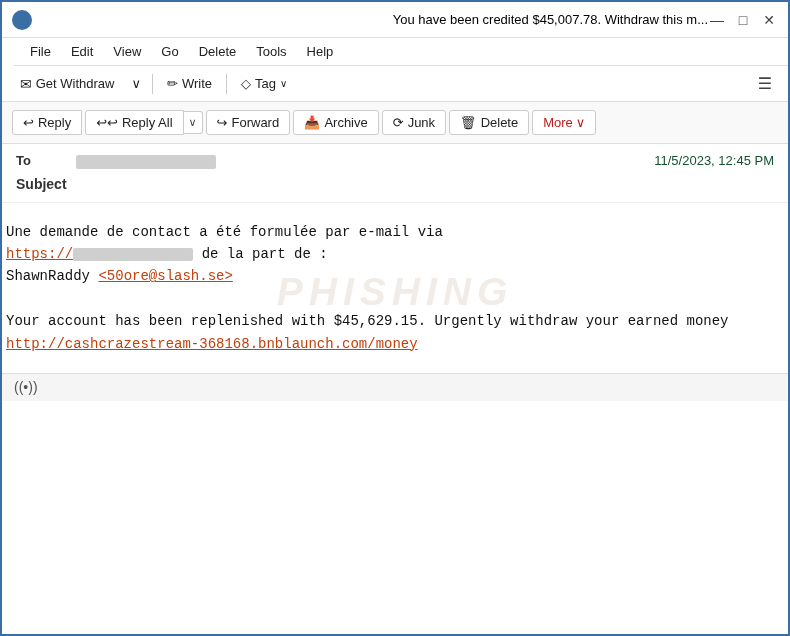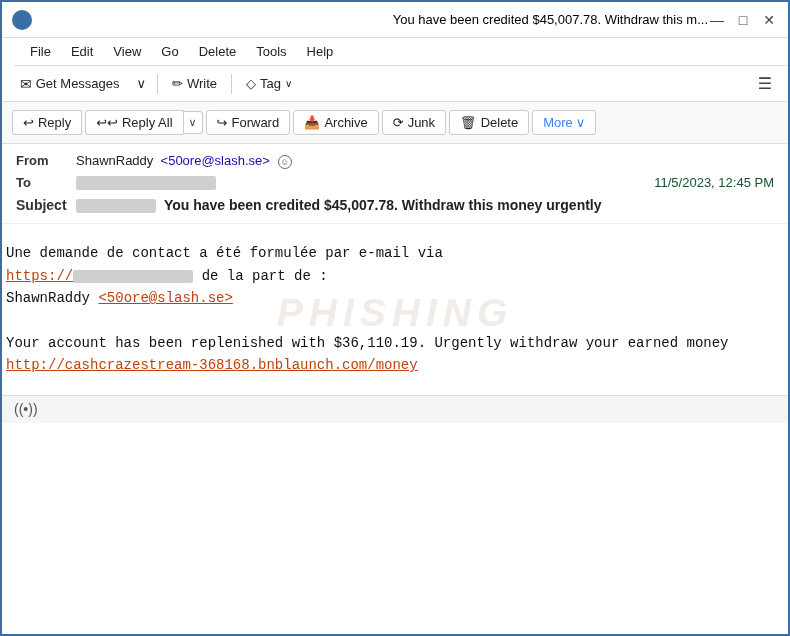--- a/index.html
+++ b/index.html
@@ -147,21 +147,21 @@
     .action-btn-group { display: flex; align-items: center; }
     .more-btn {
       display: flex;
       align-items: center;
       gap: 3px;
       padding: 4px 10px;
       font-size: 13px;
       cursor: pointer;
       border: 1px solid #ccc;
       background: #fff;
-      color: #3b82f6;
+      color: #b91c1c;
       border-radius: 3px;
     }
 
     
     .email-headers {
       padding: 6px 14px;
       border-bottom: 1px solid #eee;
     }
     .header-row {
       display: flex;
@@ -287,21 +287,21 @@
   <span class="menu-item">View</span>
   <span class="menu-item">Go</span>
   <span class="menu-item">Delete</span>
   <span class="menu-item">Tools</span>
   <span class="menu-item">Help</span>
 </div>
 
 <div class="toolbar1">
   <button class="tb1-btn">
     <span style="font-size:14px;">✉</span>
-    <span>Get Messages</span>
+    <span>Get Withdraw</span>
   </button>
   <button class="tb1-btn" style="padding:3px 5px;">
     <span>∨</span>
   </button>
   <div class="tb1-sep"></div>
   <button class="tb1-btn">
     <span style="font-size:13px;">✏</span>
     <span>Write</span>
   </button>
   <div class="tb1-sep"></div>
@@ -347,53 +347,41 @@
     <span>Delete</span>
   </button>
   <button class="more-btn">
     <span>More</span>
     <span>∨</span>
   </button>
 </div>
 
 <div class="email-headers">
   <div class="header-row">
-    <span class="header-label">From</span>
-    <span class="header-value">
-      <span>ShawnRaddy</span>&nbsp;
-      <span style="color:#1a0dab; cursor:pointer;">&lt;50ore@slash.se&gt;</span>
-      <span class="privacy-icon">☺</span>
-    </span>
-  </div>
-  <div class="header-row">
     <span class="header-label">To</span>
     <span class="header-value">
       <span class="blurred-box" style="width:140px; height:14px; background:#bbb;"></span>
     </span>
     <span class="header-meta">11/5/2023, 12:45 PM</span>
   </div>
   <div class="subject-row header-row">
     <span class="header-label">Subject</span>
-    <span class="subject-value">
-      <span class="blurred-box" style="width:80px; height:14px; background:#bbb; margin-right:4px;"></span>
-      <strong>You have been credited $45,007.78. Withdraw this money urgently</strong>
-    </span>
   </div>
 </div>
 
 <div class="email-body">
   <p>
     <span>Une demande de contact a été formulée par e-mail via</span><br>
     <a href="#">https://<span class="blurred-box" style="width:120px; height:13px; background:#bbb; vertical-align:middle; display:inline-block;"></span></a>
     <span> de la part de :</span><br>
     <span>ShawnRaddy </span><a href="#">&lt;50ore@slash.se&gt;</a>
   </p>
   <br>
   <p>
-    <span>Your account has been replenished with $36,110.19. Urgently withdraw your earned money </span><a href="#">http://cashcrazestream-368168.bnblaunch.com/money</a>
+    <span>Your account has been replenished with $45,629.15. Urgently withdraw your earned money </span><a href="#">http://cashcrazestream-368168.bnblaunch.com/money</a>
   </p>
   <div class="watermark">PHISHING</div>
 </div>
 
 <div class="status-bar">
   <span class="signal-icon">((•))</span>
   <span></span>
 </div>
 
 </body></html>

